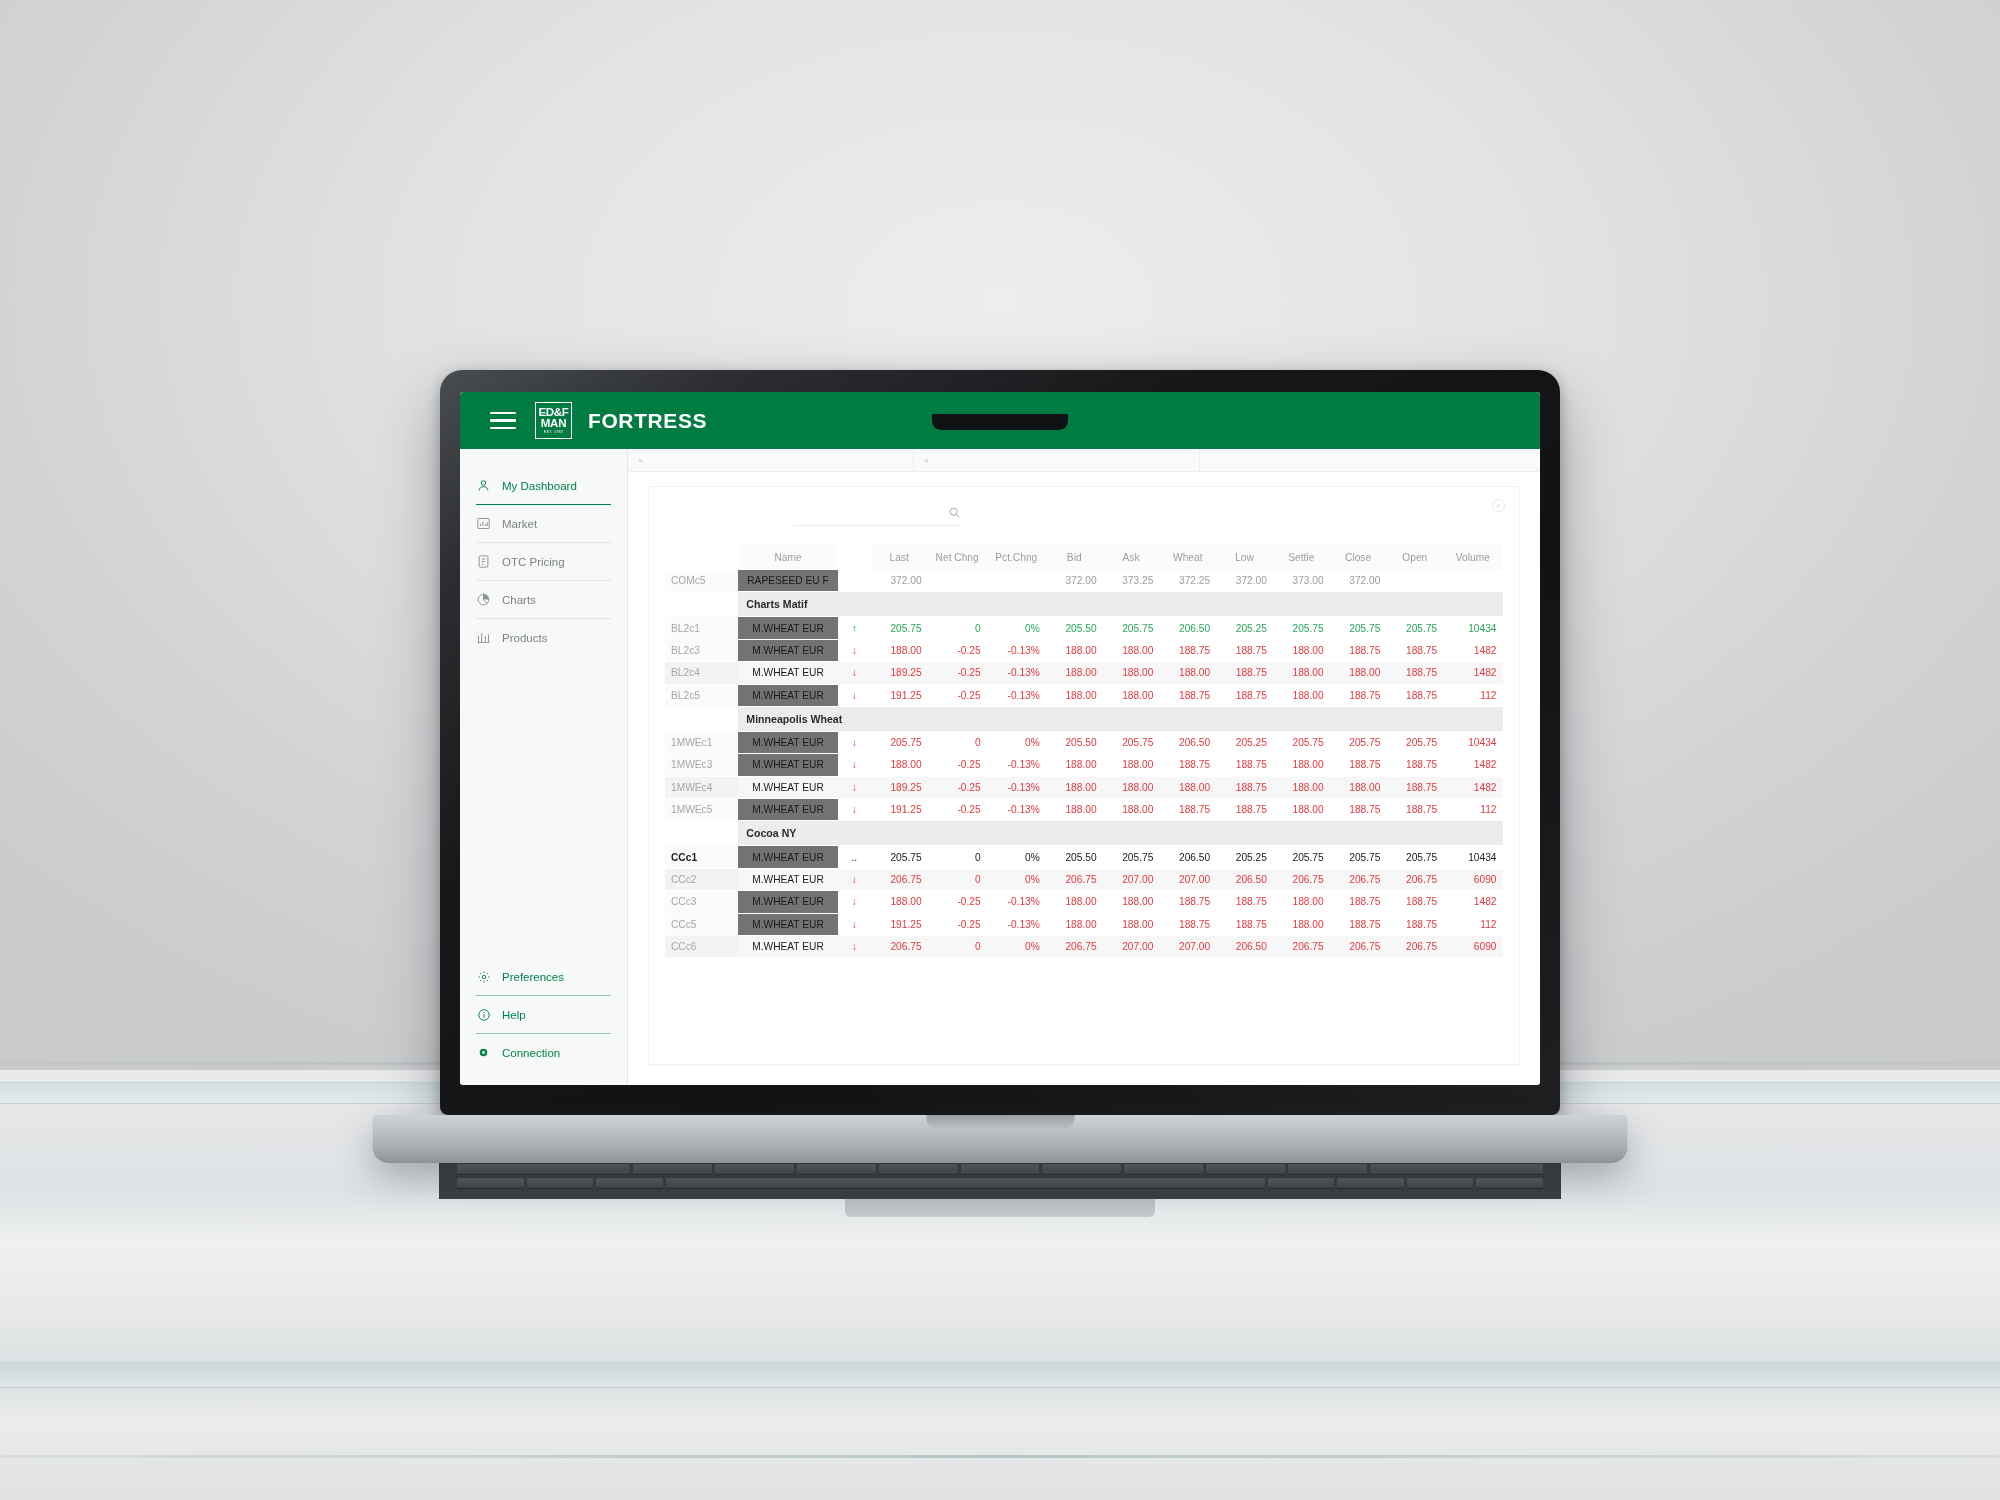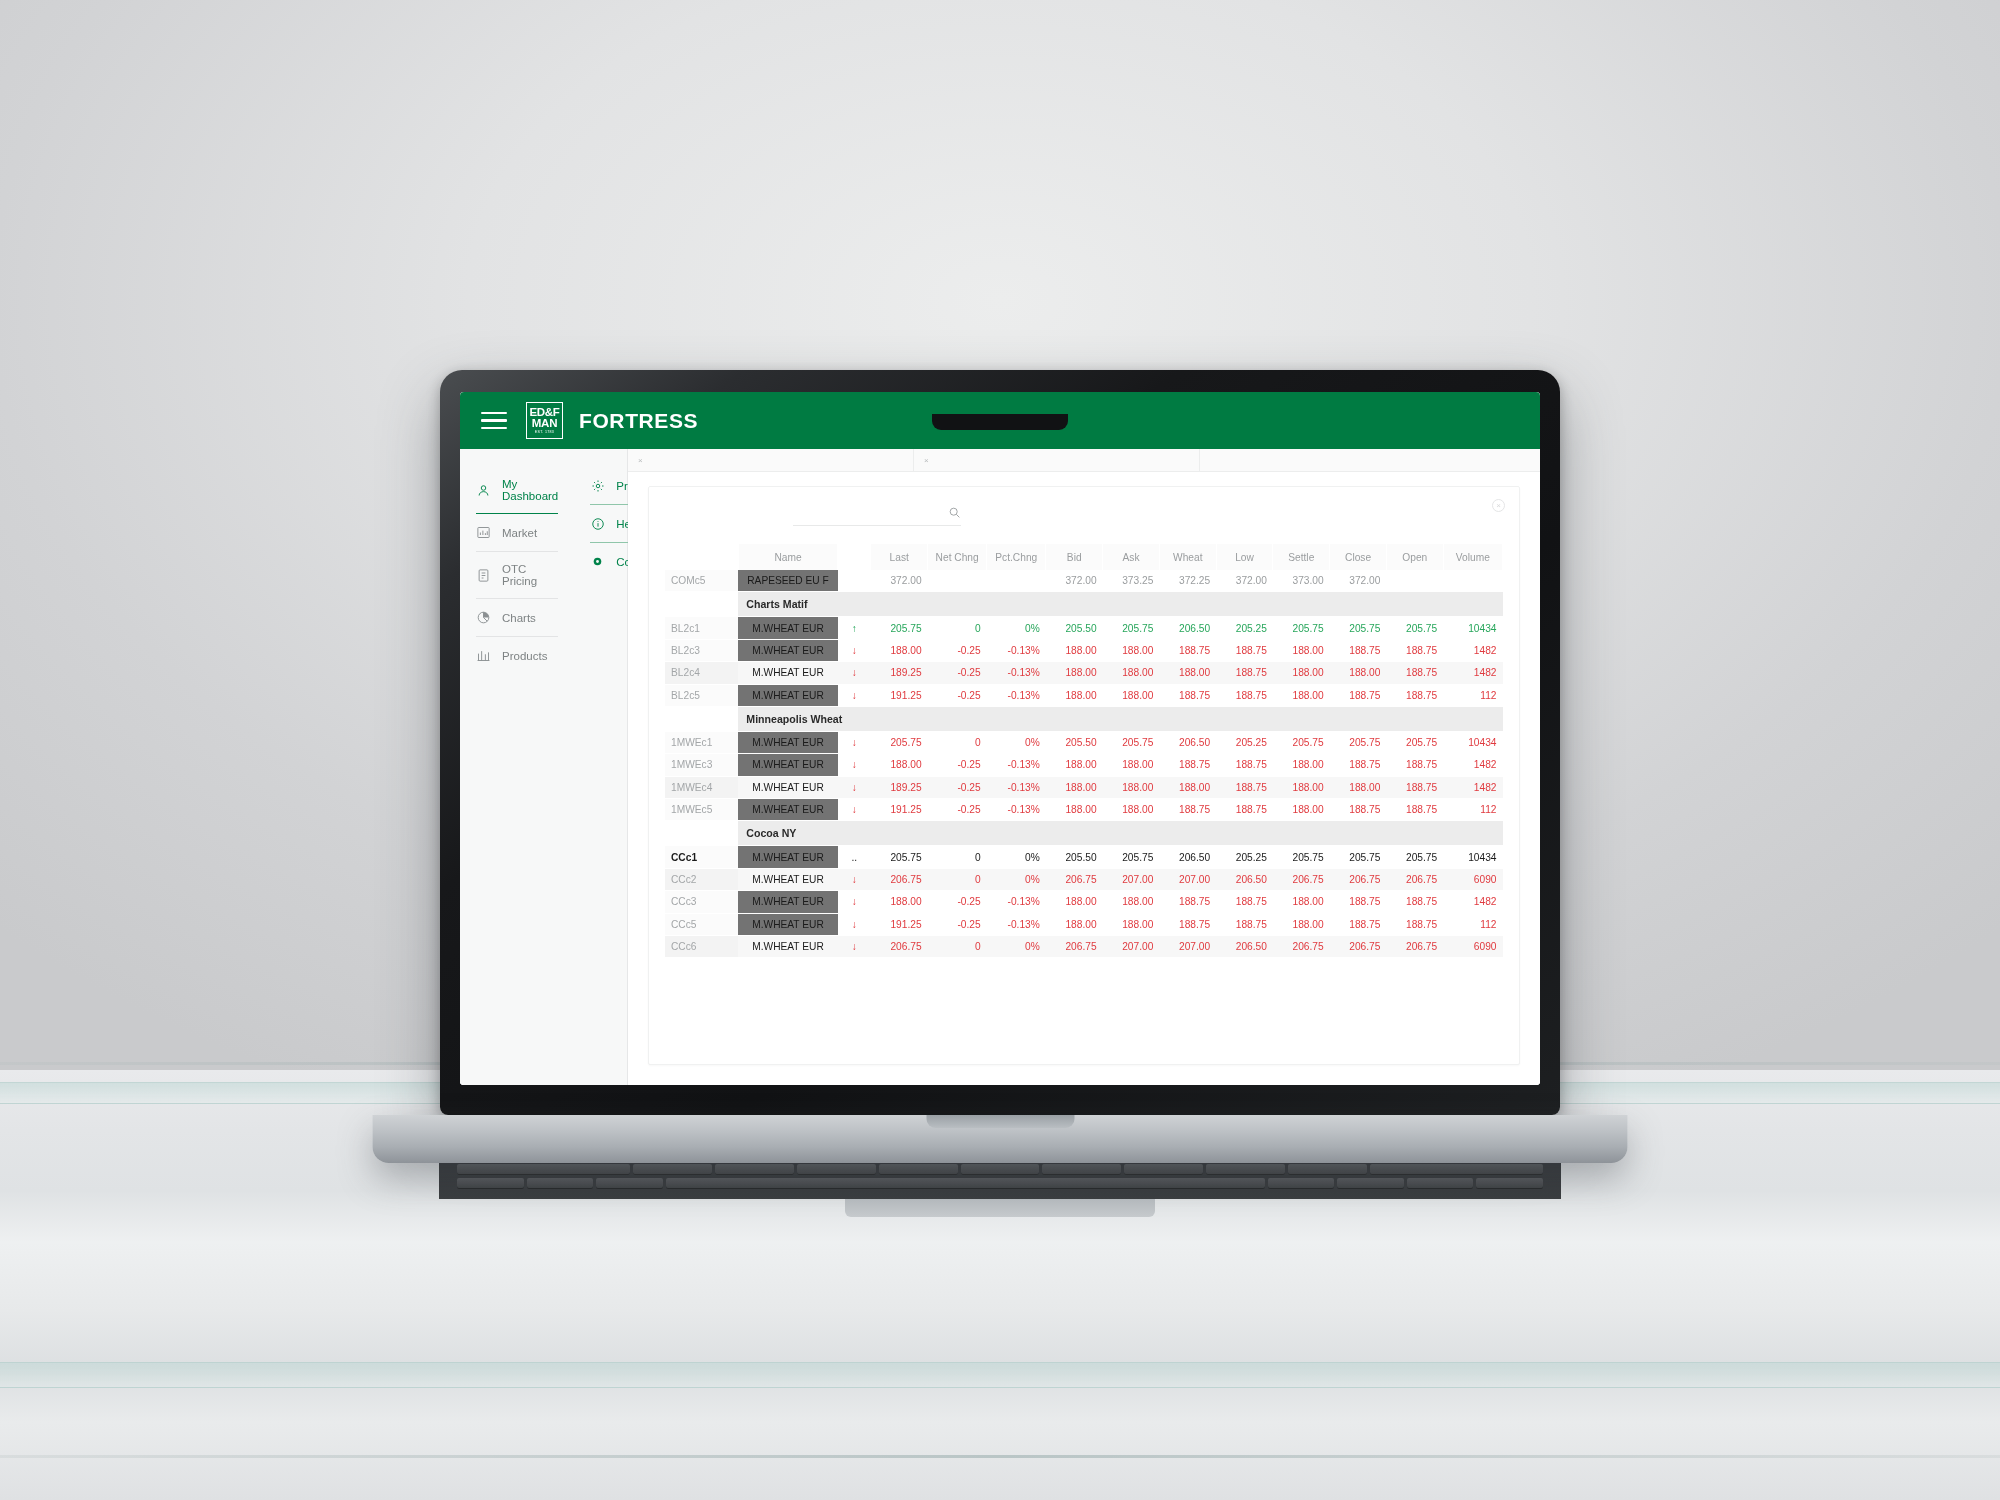--- a/index.html
+++ b/index.html
@@ -98,40 +98,40 @@
     background: linear-gradient(to bottom, #b3b8bc, #c6cacd);
     border-radius: 0 0 6px 6px;
   }
 
   
   .app { position: absolute; inset: 0; display: flex; flex-direction: column; background: #fff; }
 
   .topbar {
     height: 57px; background: #007b42;
     display: flex; align-items: center; gap: 16px;
-    padding: 0 18px; flex: 0 0 auto; position: relative; z-index: 30;
+    padding: 0 27px; flex: 0 0 auto; position: relative; z-index: 30;
   }
   .hamburger { display: flex; flex-direction: column; gap: 5px; cursor: pointer; padding: 3px; }
   .hamburger span { display: block; width: 26px; height: 2.6px; background: #fff; border-radius: 1px; }
   .logo-box {
     width: 37px; height: 37px; border: 1.6px solid #fff;
     display: flex; flex-direction: column; align-items: center; justify-content: center;
     line-height: 0.95;
   }
   .logo-l1, .logo-l2 { color:#fff; font-weight: 700; font-size: 11.5px; letter-spacing: -0.3px; }
   .logo-l3 { color:#fff; font-size: 3.6px; letter-spacing: .3px; margin-top: 2px; }
   .brand { color: #fff; font-size: 21px; font-weight: 700; letter-spacing: .6px; }
 
   .body-area { flex: 1; display: flex; min-height: 0; background: #fff; }
 
   
   .sidebar {
     width: 168px; flex: 0 0 168px;
     background: #f7f8f8; border-right: 1px solid #e6e7e8;
-    display: flex; flex-direction: row; padding-top: 18px;
+    display: flex; flex-direction: column; padding-top: 18px;
   }
   .nav-group { padding: 0 14px; }
   .nav-item {
     display: flex; align-items: center; gap: 11px;
     padding: 11px 2px; cursor: pointer;
   }
   .nav-item .ico { width: 15px; height: 15px; flex: 0 0 15px; display:flex; align-items:center; justify-content:center; }
   .nav-item .lbl { font-size: 11.5px; color: #7e8384; }
   .nav-item.active .lbl { color: #00834a; }
   .nav-underline { height: 1px; background: #e3e4e5; margin: 0 2px; }

